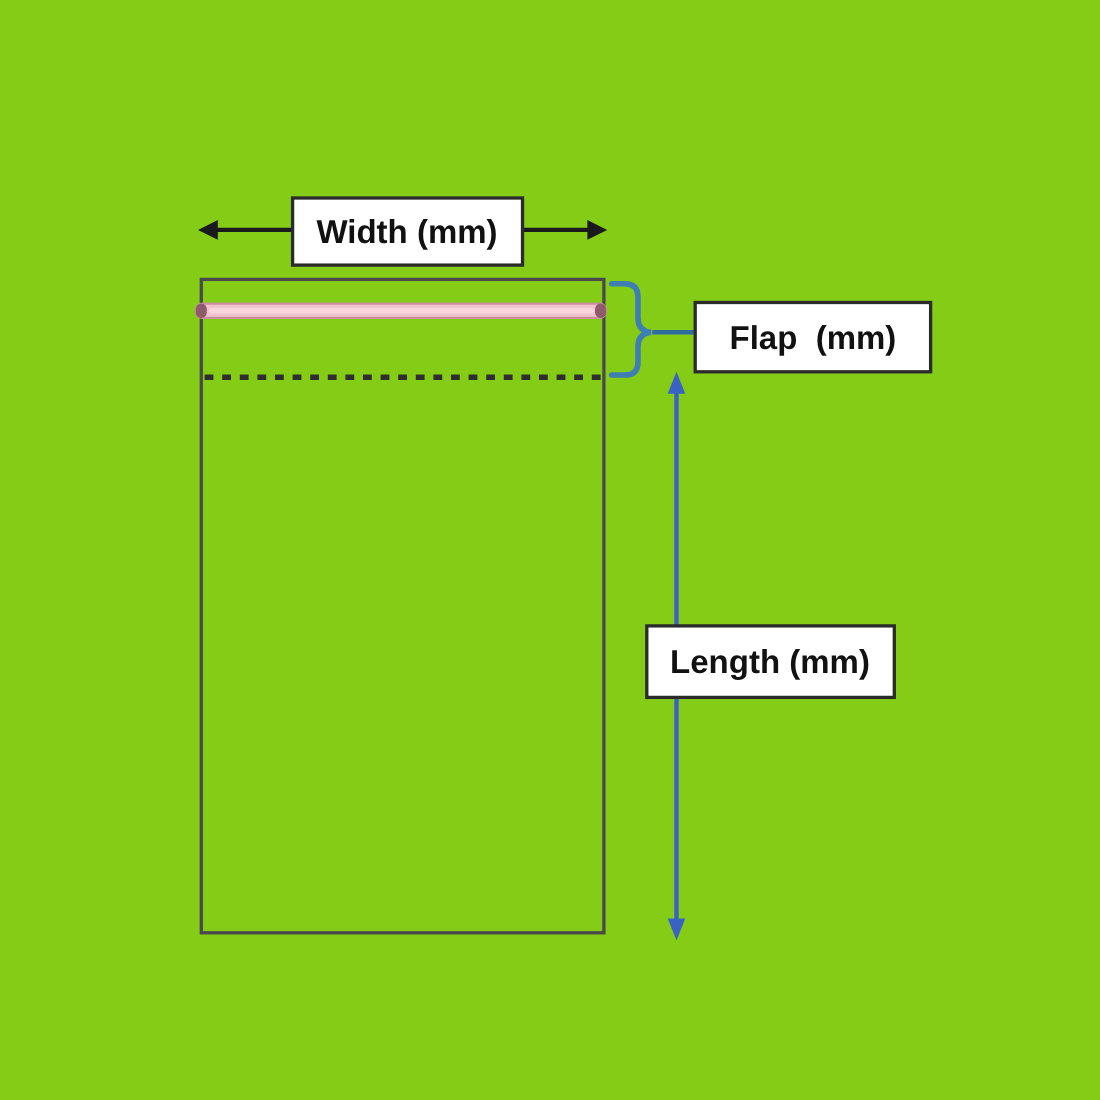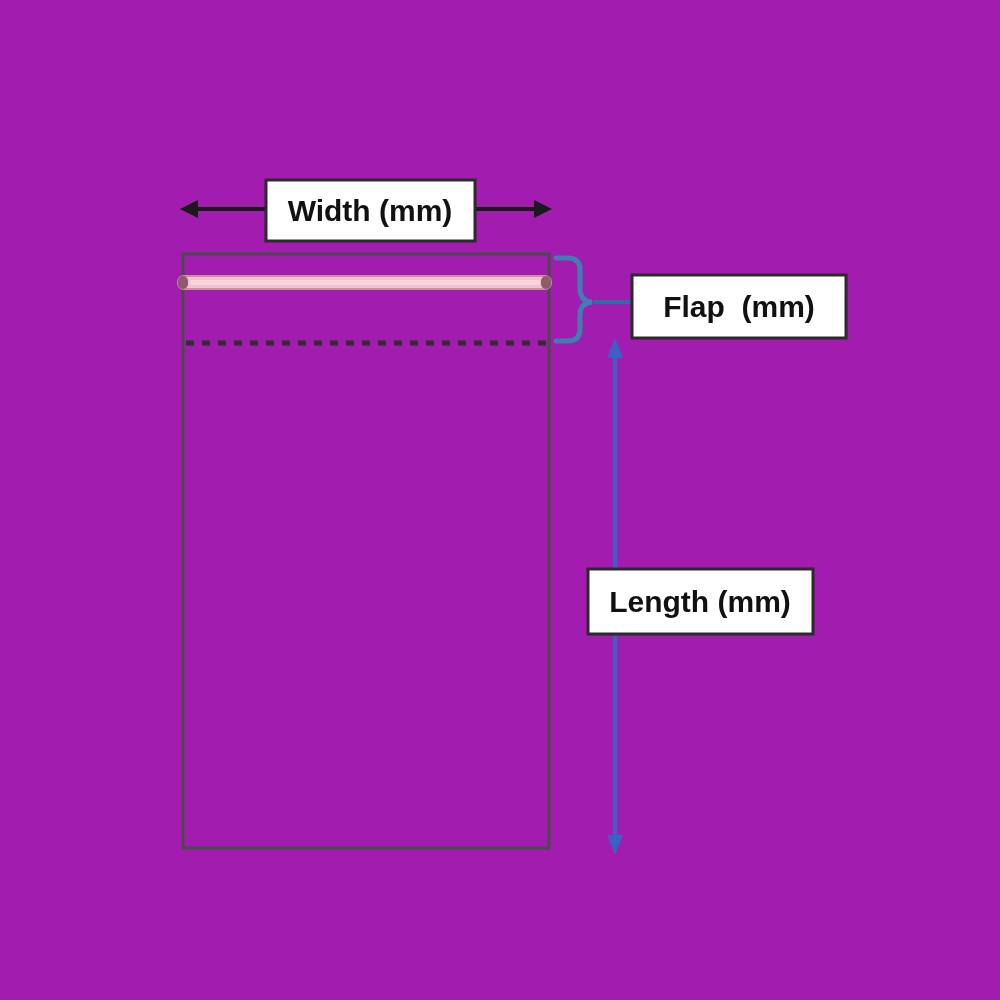--- a/index.html
+++ b/index.html
@@ -1,20 +1,20 @@
 <!DOCTYPE html>
 <html><head>
 <meta charset="utf-8">
 <style>
   html, body { margin: 0; padding: 0; background: #ffffff; }
   .canvas {
     position: relative;
     width: 1000px;
     height: 1000px;
-    background: #a21caf;
+    background: #84cc16;
     overflow: hidden;
   }
   svg { position: absolute; top: 0; left: 0; }
   .label-text {
     font-family: "Liberation Sans", "DejaVu Sans", sans-serif;
     font-weight: bold;
     font-size: 30px;
     white-space: pre;
   }
 </style>

